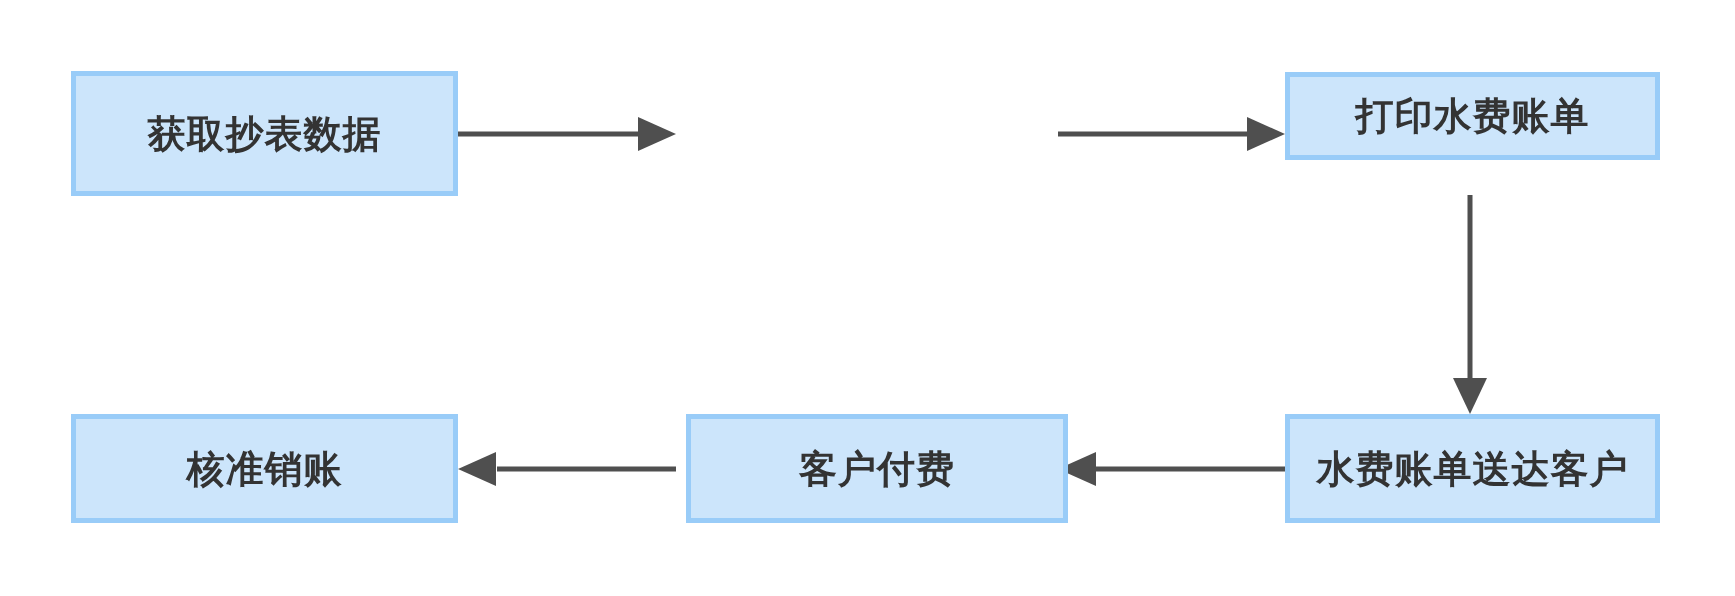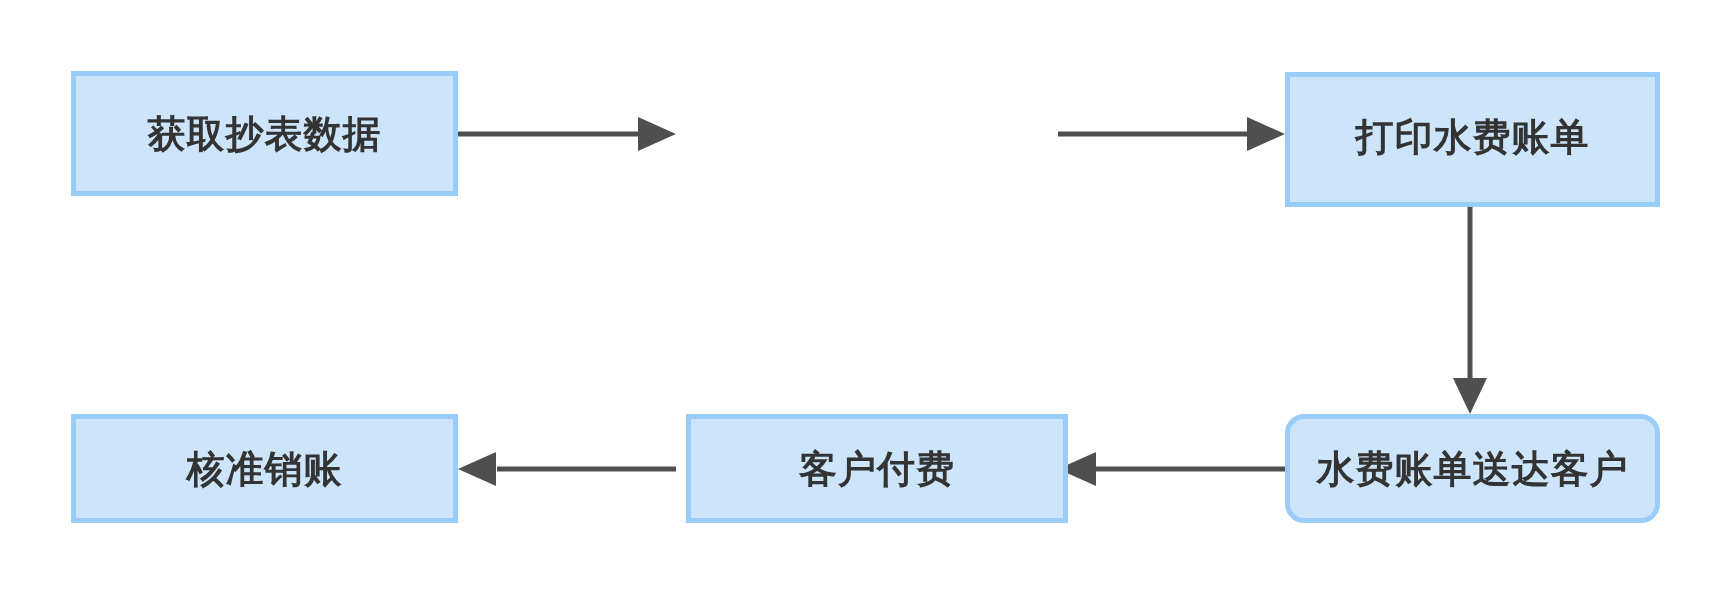--- a/index.html
+++ b/index.html
@@ -80,25 +80,25 @@
       <line x1="676" y1="469" x2="497" y2="469"></line>
       <polygon points="458,469 496,452 496,486"></polygon>
     </g>
   </svg>
 
   <div class="node" style="left:71px; top:71px; width:387px; height:125px;font-family:Liberation Serif, serif;">
     <span class="node-label">获取抄表数据</span>
   </div>
 
 
-  <div class="node" style="left:1285px; top:72px; width:375px; height:135px;font-family:Liberation Mono, monospace;">
+  <div class="node" style="left:1285px; top:72px; width:375px; height:88px;">
     <span class="node-label">打印水费账单</span>
   </div>
 
-  <div class="node" style="left:1285px; top:414px; width:375px; height:109px;border-radius:19px;">
+  <div class="node" style="left:1285px; top:414px; width:375px; height:109px;">
     <span class="node-label">水费账单送达客户</span>
   </div>
 
   <div class="node" style="left:676px; top:414px; width:382px; height:109px;margin-left:10px;">
     <span class="node-label">客户付费</span>
   </div>
 
   <div class="node" style="left:71px; top:414px; width:387px; height:109px;">
     <span class="node-label">核准销账</span>
   </div>

